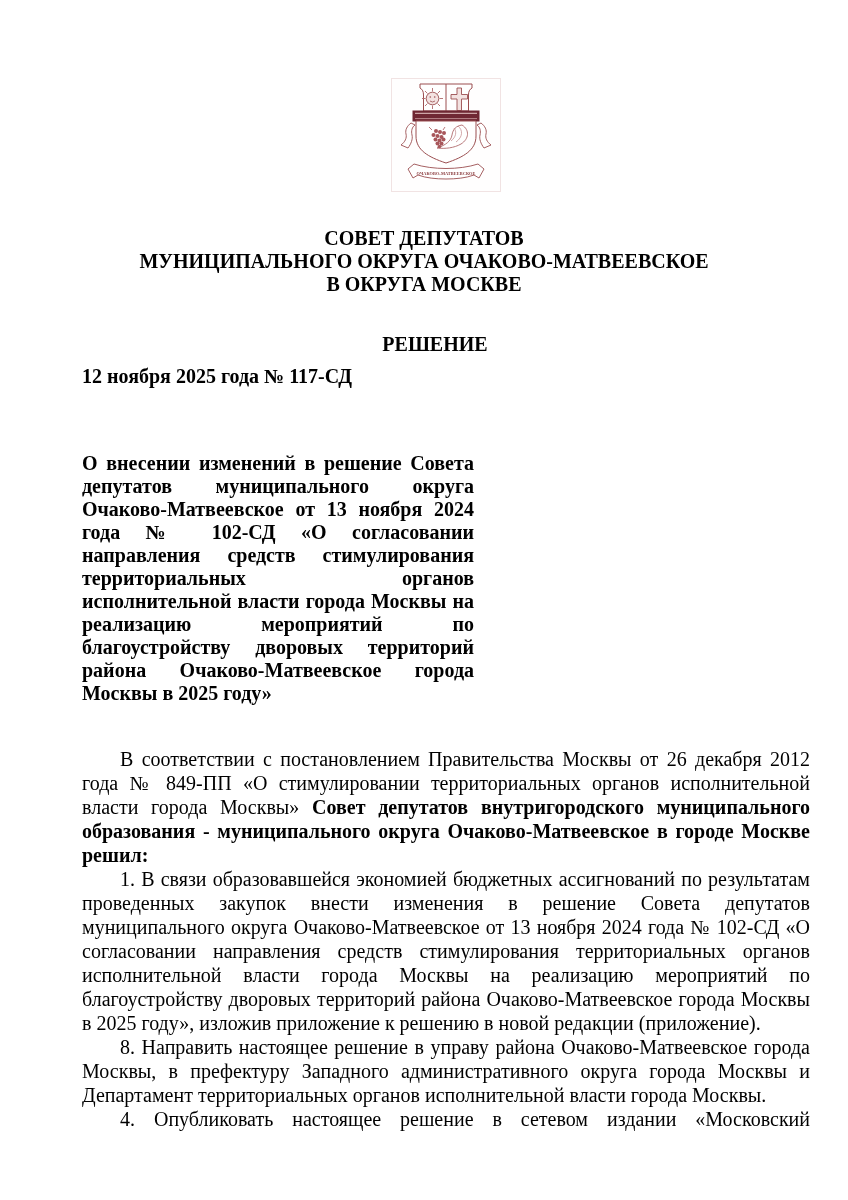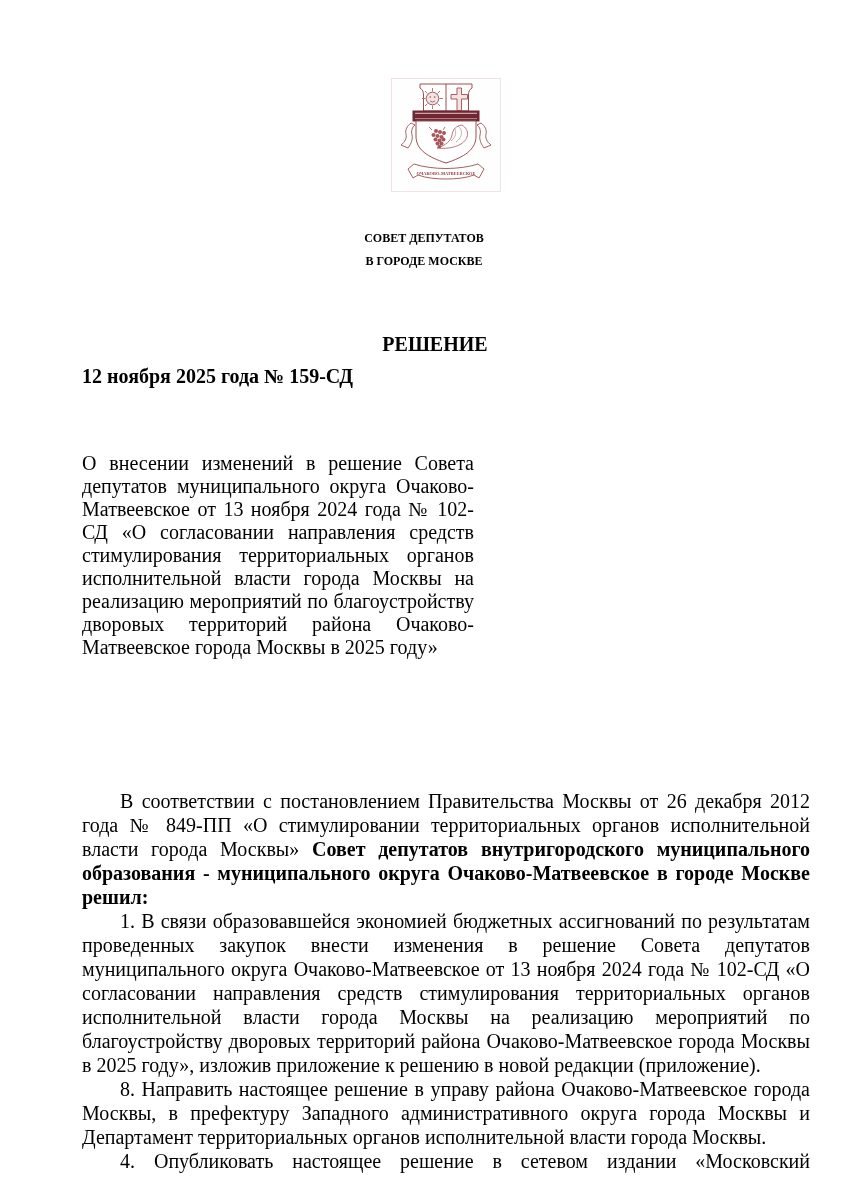--- a/index.html
+++ b/index.html
@@ -25,21 +25,21 @@
     border: 1px solid #f1e3e3;
     background: #fffefe;
   }
   .org-header {
     position: absolute;
     top: 227px;
     left: 0;
     width: 848px;
     text-align: center;
     font-weight: bold;
-    font-size: 12px;
+    font-size: 20px;
     line-height: 23px;
   }
   .doc-type {
     position: absolute;
     top: 333px;
     left: 0;
     width: 848px;
     text-align: center;
     font-weight: bold;
     font-size: 20px;
@@ -52,34 +52,33 @@
     left: 82px;
     font-weight: bold;
     font-size: 20px;
     line-height: 23px;
   }
   .subject {
     position: absolute;
     top: 452px;
     left: 82px;
     width: 392px;
-    font-weight: normal;
+    font-weight: bold;
     font-size: 20px;
     line-height: 23px;
     text-align: justify;
   }
   .body-text {
     position: absolute;
     top: 747px;
     left: 82px;
     width: 728px;
     font-size: 20px;
     line-height: 24px;
     text-align: justify;
-    margin-top: 42px;
   }
   .para {
     margin: 0;
     text-indent: 38px;
   }
   .b { font-weight: bold; }
   .cut { text-align-last: justify; }
   .banner-label {
     font-family: "Liberation Serif", "DejaVu Serif", serif;
     font-weight: bold;
@@ -147,26 +146,27 @@
       <path d="M15,42 c-4,3 -6,7 -5,11 c1,4 -1,8 -5,11 l7,3 c3,-4 5,-9 4,-13 c-1,-4 0,-8 3,-10 z" fill="#ffffff" stroke="#9b4e50" stroke-width="0.9"></path>
       <path d="M85,42 c4,3 6,7 5,11 c-1,4 1,8 5,11 l-7,3 c-3,-4 -5,-9 -4,-13 c1,-4 0,-8 -3,-10 z" fill="#ffffff" stroke="#9b4e50" stroke-width="0.9"></path>
 
       <path d="M12,88 l6,-5 c9,3 21,4.5 32,4.5 c11,0 23,-1.5 32,-4.5 l6,5 l-5,9 l-5,-3 c-8,3 -18,4 -28,4 c-10,0 -20,-1 -28,-4 l-5,3 z" fill="#ffffff" stroke="#9b4e50" stroke-width="0.9"></path>
       <text class="banner-label" x="50" y="93.8" text-anchor="middle" font-size="4.3" fill="#8a3a3c">ОЧАКОВО-МАТВЕЕВСКОЕ</text>
     </svg>
   </div>
 
   <div class="org-header">
     <div>СОВЕТ ДЕПУТАТОВ</div>
-    <div>В ГОРОДЕ МОСКВЕ</div>
+    <div>МУНИЦИПАЛЬНОГО ОКРУГА ОЧАКОВО-МАТВЕЕВСКОЕ</div>
+    <div>В ОКРУГА МОСКВЕ</div>
   </div>
 
   <div class="doc-type">РЕШЕНИЕ</div>
 
-  <div class="doc-date">12 ноября 2025 года № 159-СД</div>
+  <div class="doc-date">12 ноября 2025 года № 117-СД</div>
 
   <div class="subject">О внесении изменений в решение Совета депутатов муниципального округа Очаково-Матвеевское от 13 ноября 2024 года № 102-СД «О согласовании направления средств стимулирования территориальных органов исполнительной власти города Москвы на реализацию мероприятий по благоустройству дворовых территорий района Очаково-Матвеевское города Москвы в 2025 году»</div>
 
   <div class="body-text">
     <p class="para"><span>В соответствии с постановлением Правительства Москвы от 26 декабря 2012 года № 849-ПП «О стимулировании территориальных органов исполнительной власти города Москвы» </span><span class="b">Совет депутатов внутригородского муниципального образования - муниципального округа Очаково-Матвеевское в городе Москве решил:</span></p>
     <p class="para">1. В связи образовавшейся экономией бюджетных ассигнований по результатам проведенных закупок внести изменения в решение Совета депутатов муниципального округа Очаково-Матвеевское от 13 ноября 2024 года № 102-СД «О согласовании направления средств стимулирования территориальных органов исполнительной власти города Москвы на реализацию мероприятий по благоустройству дворовых территорий района Очаково-Матвеевское города Москвы в 2025 году», изложив приложение к решению в новой редакции (приложение).</p>
     <p class="para">8. Направить настоящее решение в управу района Очаково-Матвеевское города Москвы, в префектуру Западного административного округа города Москвы и Департамент территориальных органов исполнительной власти города Москвы.</p>
     <p class="para cut">4. Опубликовать настоящее решение в сетевом издании «Московский</p>
   </div>
 

